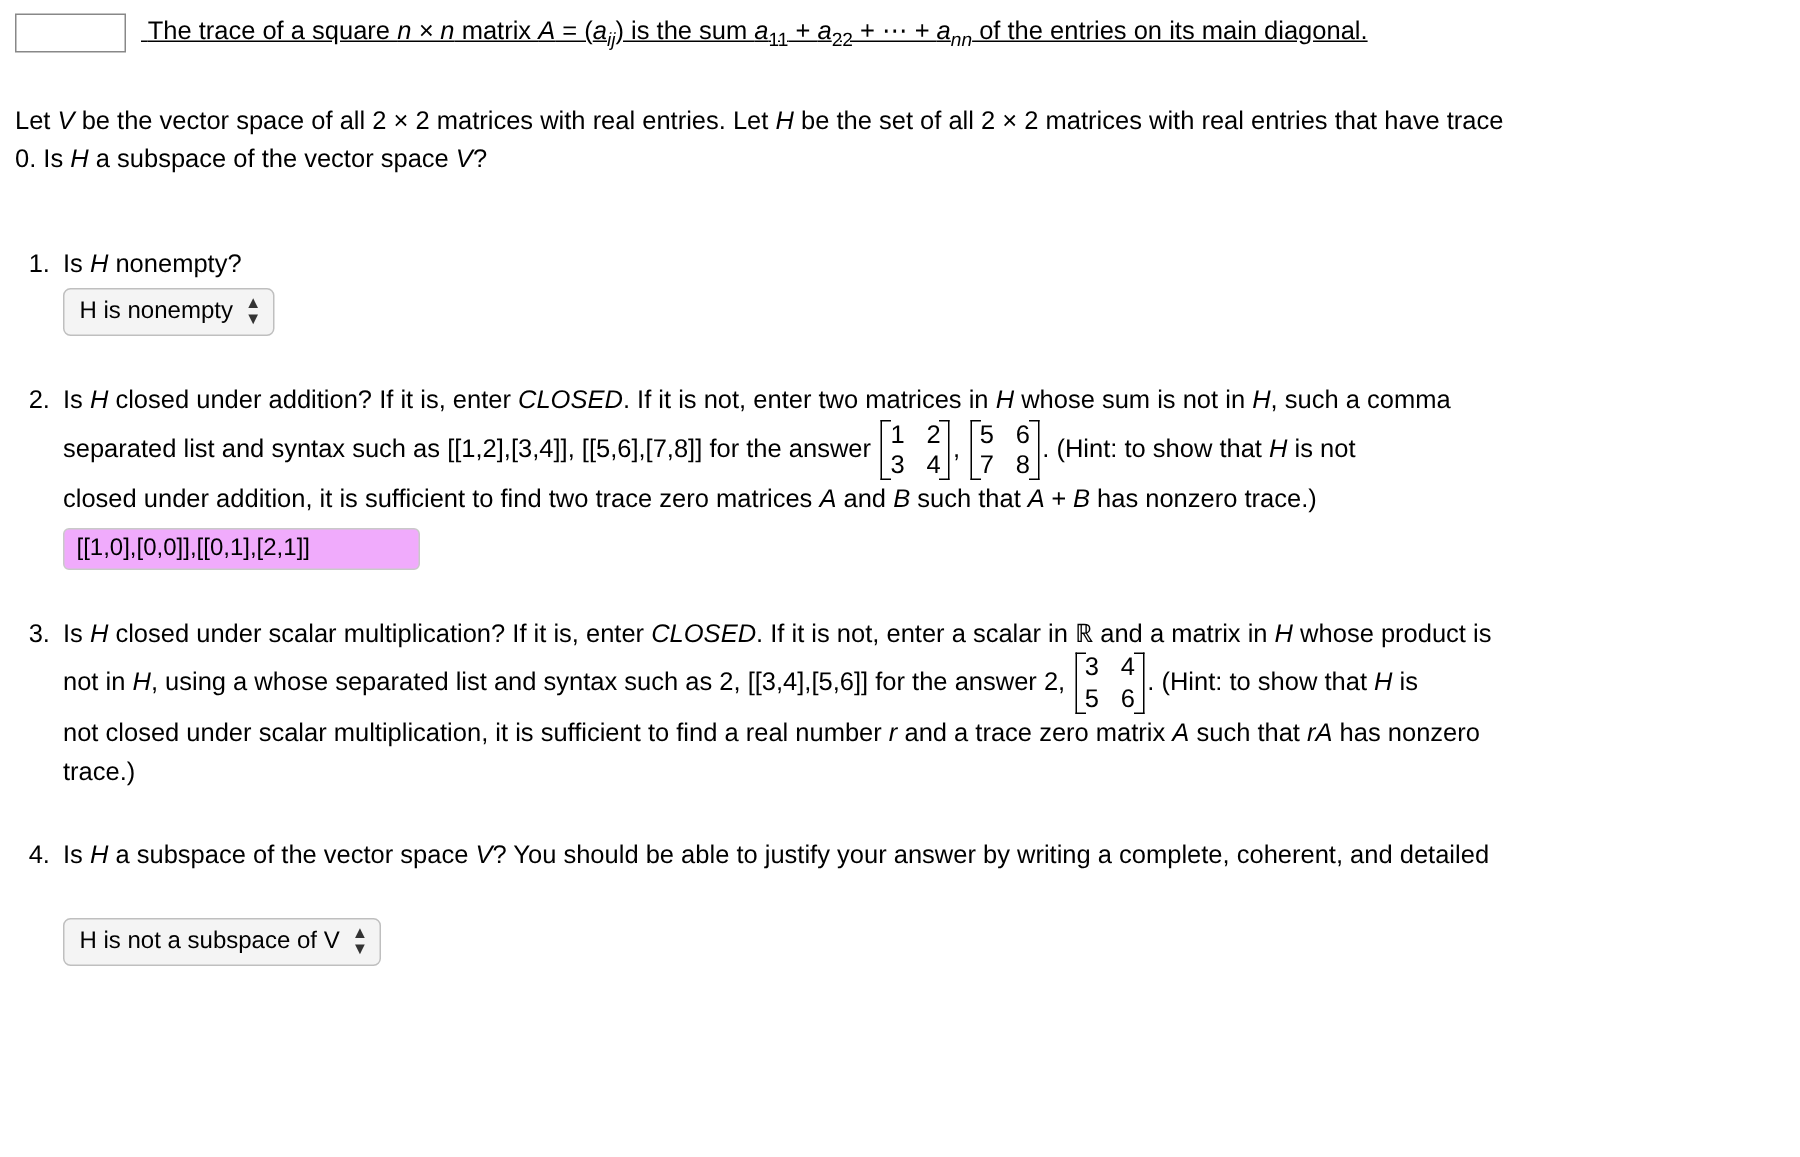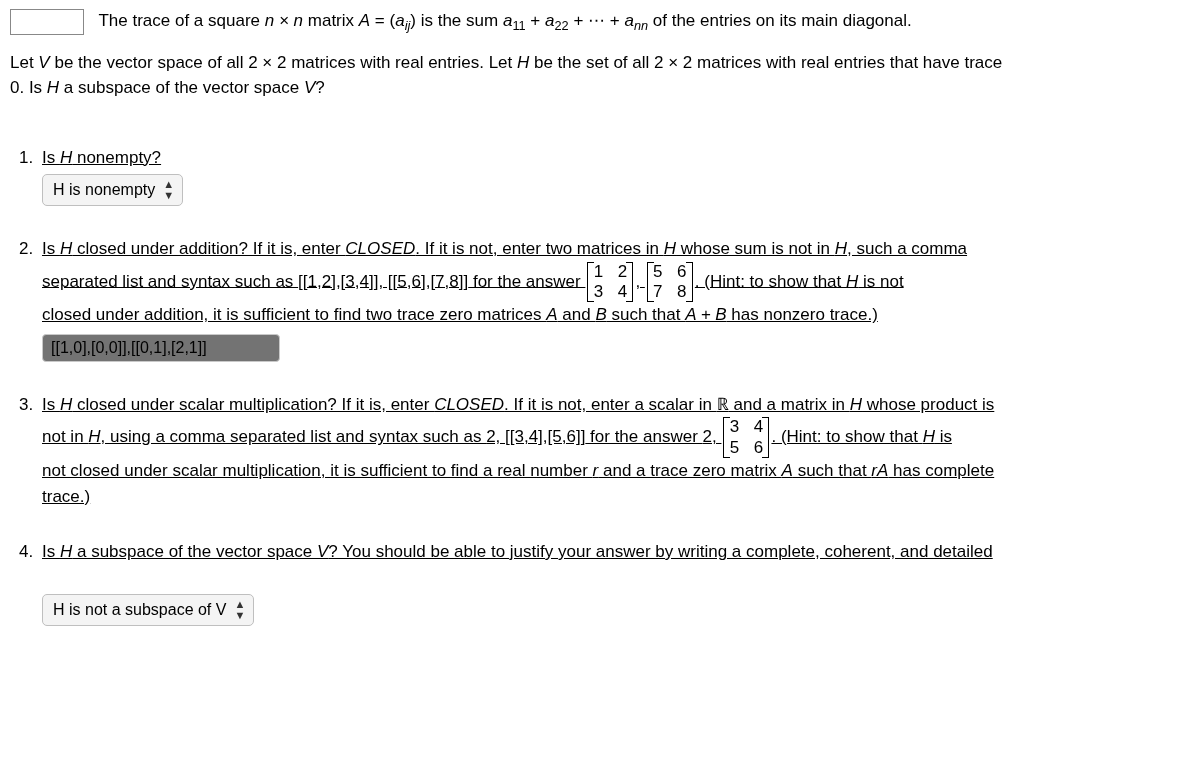--- a/index.html
+++ b/index.html
@@ -15,32 +15,32 @@
     border: 1px solid #888;
     padding: 3px 8px;
     display: inline-block;
     margin-right: 10px;
     background: #fff;
     width: 56px;
     height: 18px;
     vertical-align: middle;
   }
   .intro-line {
-    margin-bottom: 14px;
+    margin-bottom: 32px;
+    text-decoration: underline;
   }
   .intro-text {
     display: inline;
   }
   .problem-statement {
     margin-bottom: 44px;
   }
   ol.questions {
     padding-left: 28px;
     margin: 0;
-    text-decoration: underline;
   }
   ol.questions > li {
     margin-bottom: 30px;
     padding-left: 4px;
   }
   .select-wrap {
     display: inline-flex;
     align-items: center;
     border: 1px solid #bfbfbf;
     border-radius: 5px;
@@ -60,21 +60,21 @@
     flex-direction: column;
   }
   .text-input {
     border: 1px solid #c9c9c9;
     border-radius: 4px;
     padding: 4px 8px;
     font-size: 16px;
     font-family: Arial, Helvetica, sans-serif;
     margin-top: 6px;
     min-width: 180px;
-    background: #737373;
+    background: #f0abfc;
   }
   .text-input.wide { min-width: 220px; }
   .ital { font-style: italic; }
   .matrix {
     display: inline-block;
     vertical-align: middle;
     position: relative;
     padding: 0 6px;
     margin: 0 2px;
   }
@@ -151,32 +151,32 @@
           <span>7</span>
           <span>8</span>
         </span>
     </span><span>. (Hint: to show that </span><span class="ital">H</span><span> is not </span><br>
     <span>closed under addition, it is sufficient to find two trace zero matrices </span><span class="ital">A</span><span> and </span><span class="ital">B</span><span> such that </span><span class="ital">A + B</span><span> has nonzero trace.)</span><br>
     <input class="text-input wide" type="text" value="[[1,0],[0,0]],[[0,1],[2,1]]" style="">
   </li>
 
   <li>
     <span>Is </span><span class="ital">H</span><span> closed under scalar multiplication? If it is, enter </span><span class="ital">CLOSED</span><span>. If it is not, enter a scalar in </span><span class="dsR">ℝ</span><span> and a matrix in </span><span class="ital">H</span><span> whose product is </span><br>
-    <span>not in </span><span class="ital">H</span><span>, using a comma separated list and syntax such as </span><span>2,  [[3,4],[5,6]]</span><span> for the answer </span><span>2, </span>
+    <span>not in </span><span class="ital">H</span><span>, using a whose separated list and syntax such as </span><span>2,  [[3,4],[5,6]]</span><span> for the answer </span><span>2, </span>
     <span class="matrix">
       <span class="mrow">
           <span>3</span>
           <span>4</span>
         </span>
       <span class="mrow">
           <span>5</span>
           <span>6</span>
         </span>
     </span><span>. (Hint: to show that </span><span class="ital">H</span><span> is </span><br>
-    <span>not closed under scalar multiplication, it is sufficient to find a real number </span><span class="ital">r</span><span> and a trace zero matrix </span><span class="ital">A</span><span> such that </span><span class="ital">rA</span><span> has complete </span><br>
+    <span>not closed under scalar multiplication, it is sufficient to find a real number </span><span class="ital">r</span><span> and a trace zero matrix </span><span class="ital">A</span><span> such that </span><span class="ital">rA</span><span> has nonzero </span><br>
     <span>trace.)</span><br>
   </li>
 
   <li>
     <span>Is </span><span class="ital">H</span><span> a subspace of the vector space </span><span class="ital">V</span><span>? You should be able to justify your answer by writing a complete, coherent, and detailed </span><br>
     <br>
     <div class="select-wrap">
       <span>H is not a subspace of V</span>
       <span class="caret">
           <span>▲</span>

